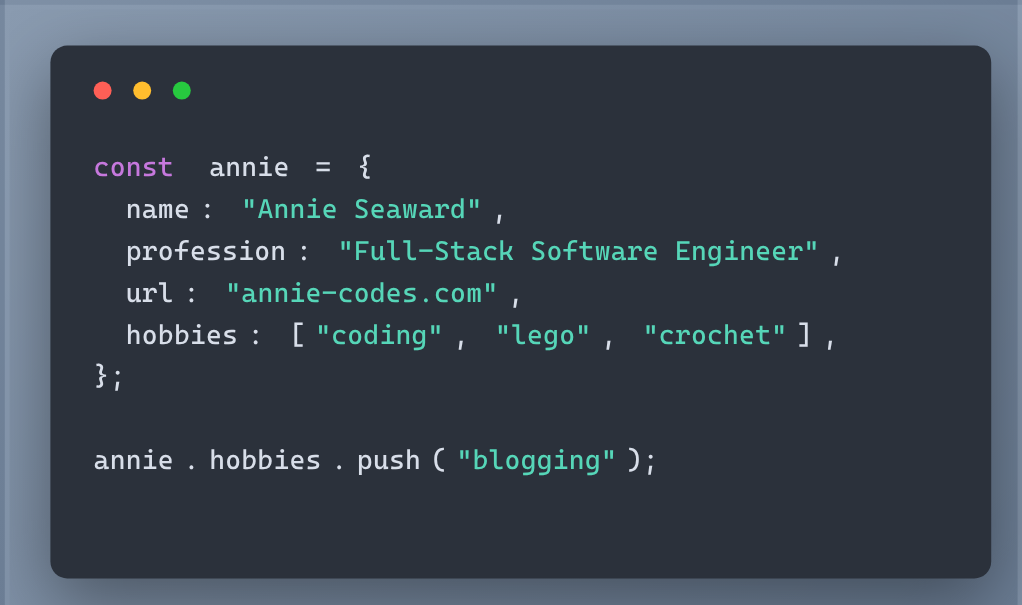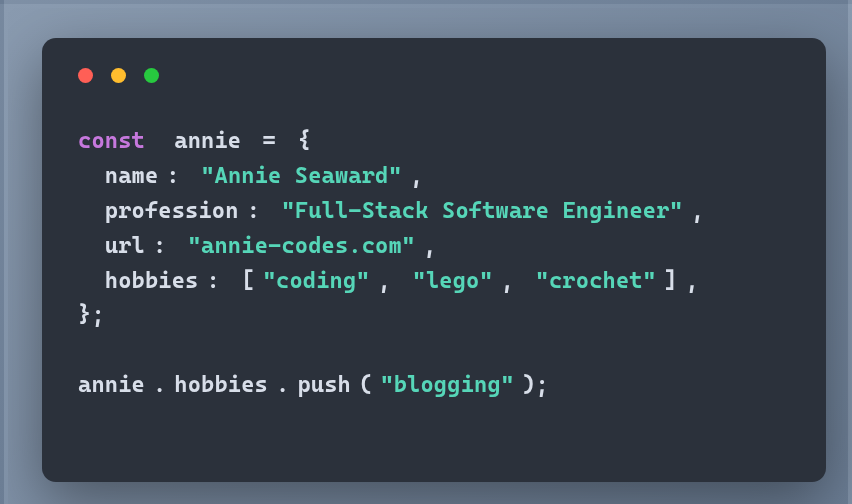--- a/index.html
+++ b/index.html
@@ -1,19 +1,18 @@
 <!DOCTYPE html>
 <html><head>
   <meta charset="utf-8">
   <style>
     * {
       margin: 4px;
       padding: 0;
       box-sizing: border-box;
-      font-weight: bold;
     }
     body {
       width: 852px;
       height: 504px;
       background: linear-gradient(135deg, #8a9bb0 0%, #6b7d94 100%);
       display: flex;
       align-items: center;
       justify-content: center;
       padding: 30px;
       font-family: ui-monospace, 'SF Mono', Menlo, Monaco, 'Cascadia Code', Consolas, monospace;

